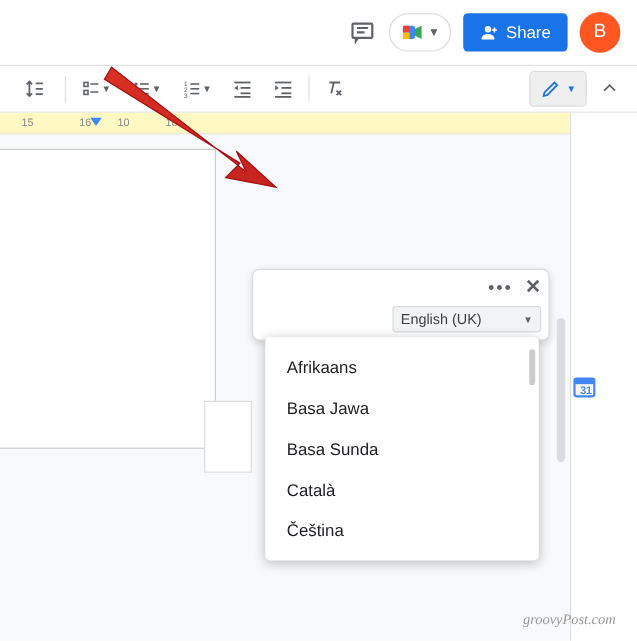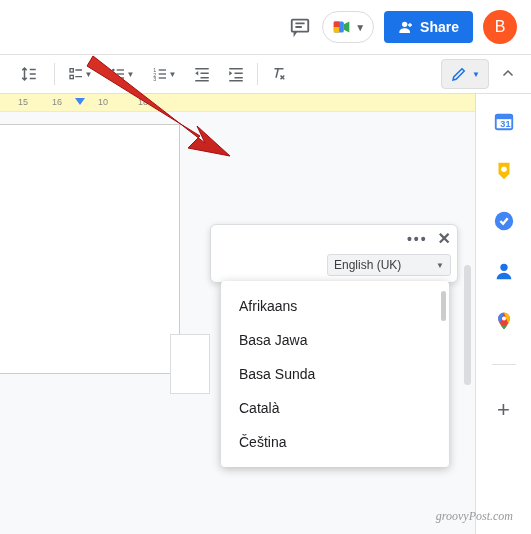--- a/index.html
+++ b/index.html
@@ -3,21 +3,21 @@
   <meta charset="utf-8">
   <style>
     * { box-sizing: border-box; margin: 0; padding: 0; }
     body { font-family: Arial, "Helvetica Neue", sans-serif; background: #fff; width: 531px; height: 534px; overflow: hidden; position: relative; }
     
     .topbar { display: flex; justify-content: flex-end; align-items: center; gap: 10px; padding: 10px 14px 10px 10px; height: 54px; }
     .comment-icon { width: 24px; height: 24px; color: #5f6368; display: flex; align-items: center; justify-content: center; }
     .meet-btn { border: 1px solid #dadce0; border-radius: 20px; padding: 4px 8px; display: flex; align-items: center; gap: 2px; background: #fff; }
     .meet-icon { width: 22px; height: 22px; }
     .meet-chev { color: #5f6368; font-size: 10px; }
-    .share-btn { background: #1a73e8; color: #fff; border: none; border-radius: 4px; padding: 8px 14px; font-size: 14px; font-weight: 700; display: flex; align-items: center; gap: 6px; }
+    .share-btn { background: #1a73e8; color: #fff; border: none; border-radius: 4px; padding: 8px 14px; font-size: 14px; font-weight: 400; display: flex; align-items: center; gap: 6px; }
     .avatar { width: 34px; height: 34px; border-radius: 50%; background: #ff5722; color: #fff; display: flex; align-items: center; justify-content: center; font-size: 16px; font-weight: 500; }
     
     .toolbar-row { border-top: 1px solid #e0e0e0; border-bottom: 1px solid #e0e0e0; display: flex; align-items: center; height: 40px; }
     .toolbar-left { display: flex; align-items: center; padding-left: 8px; gap: 0; }
     .tool-btn { width: 34px; height: 30px; display: flex; align-items: center; justify-content: center; color: #5f6368; position: relative; }
     .tool-combo { width: 42px; height: 30px; display: flex; align-items: center; justify-content: center; gap: 1px; color: #5f6368; }
     .tool-chev { font-size: 8px; color: #5f6368; }
     .divider { width: 1px; height: 22px; background: #e0e0e0; margin: 0 4px; }
     .toolbar-right { margin-left: auto; display: flex; align-items: center; padding-right: 10px; gap: 6px; }
     .edit-mode-btn { border: 1px solid #dadce0; border-radius: 4px; padding: 5px 8px; display: flex; align-items: center; gap: 4px; color: #1a73e8; }
@@ -34,21 +34,21 @@
     .floating-panel { position: absolute; left: 210px; top: 130px; width: 248px; background: #fff; border: 1px solid #dadce0; border-radius: 6px; box-shadow: 0 2px 6px rgba(0,0,0,0.15); z-index: 50; }
     .panel-head { display: flex; justify-content: flex-end; align-items: center; padding: 4px 6px; gap: 10px; }
     .panel-dots { color: #5f6368; letter-spacing: 2px; font-weight: bold; font-size: 14px; }
     .panel-close { color: #5f6368; font-size: 16px; font-weight: bold; cursor: pointer; }
     .lang-select { margin: 2px 6px 6px auto; width: 124px; border: 1px solid #dadce0; background: #f1f3f4; border-radius: 3px; padding: 3px 6px; font-size: 12px; color: #3c4043; display: flex; justify-content: space-between; align-items: center; }
     .lang-dropdown { position: absolute; left: 10px; top: 56px; width: 228px; max-height: 330px; background: #fff; border-radius: 4px; box-shadow: 0 2px 10px rgba(0,0,0,0.25); overflow-y: auto; padding: 8px 0; }
     .lang-item { padding: 9px 18px; font-size: 14px; color: #202124; cursor: pointer; }
     .scroll-thumb { position: absolute; right: 3px; top: 10px; width: 5px; height: 30px; background: #ccc; border-radius: 3px; }
     .panel-scrollbar { position: absolute; right: -14px; top: 40px; width: 7px; height: 120px; background: #dadce0; border-radius: 4px; }
     
-    .sidepanel { width: 56px; border-left: 1px solid #e0e0e0; display: flex; flex-direction: column; align-items: center; padding-top: 16px; gap: 28px; background: #fff; }
+    .sidepanel { width: 56px; border-left: 1px solid #e0e0e0; display: flex; flex-direction: row; align-items: center; padding-top: 16px; gap: 28px; background: #fff; }
     .side-icon { width: 22px; height: 22px; display: flex; align-items: center; justify-content: center; }
     .side-divider { width: 24px; height: 1px; background: #e0e0e0; margin: 4px 0; }
     .side-plus { color: #5f6368; font-size: 22px; font-weight: 300; }
     
     .arrow-overlay { position: absolute; left: 85px; top: 48px; z-index: 100; pointer-events: none; }
     
     .watermark { position: absolute; right: 18px; bottom: 10px; font-size: 12px; color: #999; font-style: italic; font-family: Georgia, serif; }
     
     svg { display: block; }
   </style>
@@ -164,21 +164,21 @@
           <path d="M6 14l6-6 6 6"></path>
         </svg>
     </div>
   </div>
 </div>
 
 <div class="main-area">
   <div class="doc-area">
     <div class="ruler">
       <span class="ruler-mark" style="left:18px">15</span>
-      <span class="ruler-mark" style="left:52px">16</span>
+      <span class="ruler-mark" style="left:66px">16</span>
       <span class="ruler-indent">
         <svg width="10" height="10" viewBox="0 0 10 10">
             <path d="M0 0h10L5 7z" fill="#4285f4"></path>
           </svg>
       </span>
       <span class="ruler-mark" style="left:98px">10</span>
       <span class="ruler-mark" style="left:138px">18</span>
     </div>
     <div class="page-bg"></div>
     <div class="page-sliver"></div>

